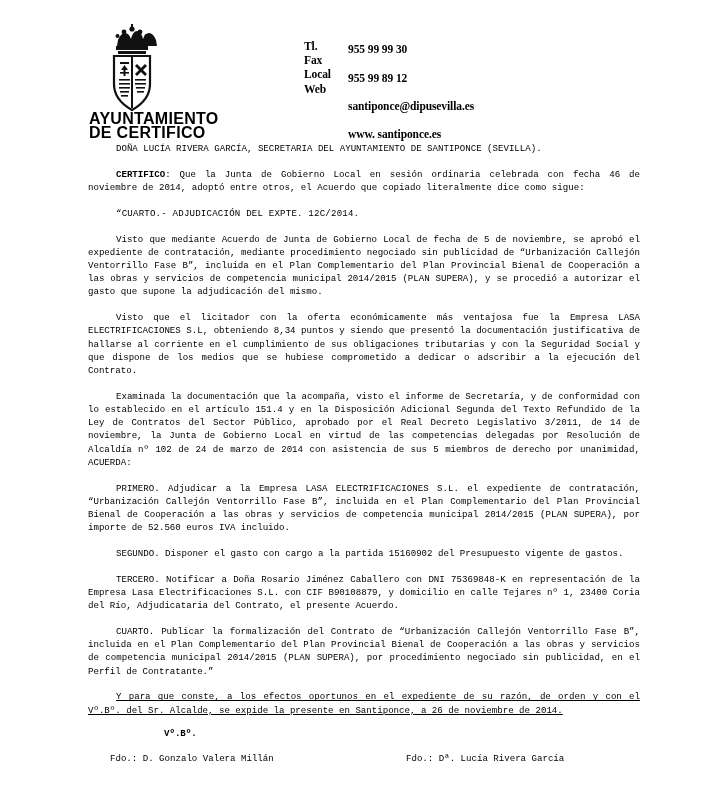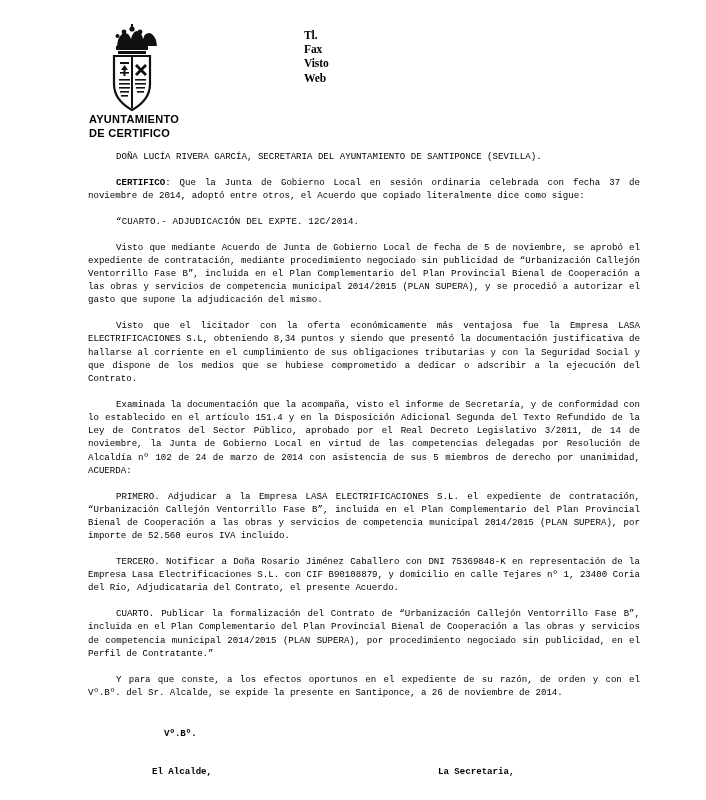--- a/index.html
+++ b/index.html
@@ -54,62 +54,63 @@
     color: #000;
     display: flex;
     gap: 0px;
   }
   .contact-address {
     width: 122px;
     white-space: pre-line;
   }
   .contact-labels {
     width: 44px;
+    margin-top: 11px;
   }
   .contact-values {
     white-space: pre-line;
   }
   .contact-labels div,
   .contact-values div {
     height: 14.2px;
     white-space: nowrap;
   }
   .contact-address div { height: 14.2px; white-space: nowrap; }
 
   
   .entity {
     position: absolute;
     left: 89px;
     top: 112px;
     font-family: "Liberation Sans", "DejaVu Sans", sans-serif;
     font-weight: bold;
-    font-size: 11px;
+    font-size: 16px;
     line-height: 14px;
     letter-spacing: 0.3px;
   }
   .entity div { white-space: nowrap; }
 
   
   .body-area {
     position: absolute;
     left: 88px;
-    top: 150px;
+    top: 142px;
     width: 552px;
     font-size: 9.1px;
     line-height: 13.2px;
   }
 
   p.para {
     margin: 0 0 12.6px 0;
     text-align: justify;
     text-justify: inter-word;
     text-indent: 28px;
     white-space: normal;
   }
-  p.para:last-child { margin-bottom: 0; }
+  p.para:last-child { margin-bottom: 0; text-decoration: underline; }
 
   .lead {
     font-weight: bold;
     font-family: Liberation Mono, monospace;
   }
 
   .title-line {
     margin: 0 0 12.6px 0;
     text-indent: 28px;
     font-weight: normal;
@@ -204,59 +205,66 @@
           <rect x="40" y="65" width="9" height="1.6"></rect>
           <rect x="41" y="69" width="7" height="1.6"></rect>
         </g>
       </svg>
     </div>
 
     <div class="contact-block">
       <div class="contact-labels">
         <div>Tl.</div>
         <div>Fax</div>
-        <div>Visto</div>
+        <div>Local</div>
         <div>Web</div>
+      </div>
+      <div class="contact-values">
+        <div>955 99 99 30</div>
+        <div>955 99 89 12</div>
+        <div>santiponce@dipusevilla.es</div>
+        <div>www. santiponce.es</div>
       </div>
     </div>
   </div>
 
   <div class="entity">
     <div>AYUNTAMIENTO</div>
     <div>DE CERTIFICO</div>
   </div>
 
   <div class="body-area">
 
     <p class="para">DOÑA LUCÍA RIVERA GARCÍA, SECRETARIA DEL AYUNTAMIENTO DE SANTIPONCE (SEVILLA).</p>
 
-    <p class="para"><span class="lead">CERTIFICO</span><span>: Que la Junta de Gobierno Local en sesión ordinaria celebrada con fecha 37 de noviembre de 2014, adoptó entre otros, el Acuerdo que copiado literalmente dice como sigue:</span></p>
+    <p class="para"><span class="lead">CERTIFICO</span><span>: Que la Junta de Gobierno Local en sesión ordinaria celebrada con fecha 46 de noviembre de 2014, adoptó entre otros, el Acuerdo que copiado literalmente dice como sigue:</span></p>
 
     <p class="title-line"><span>“</span><span class="u">CUARTO.- ADJUDICACIÓN DEL EXPTE. 12C/2014.</span></p>
 
     <p class="para">Visto que mediante Acuerdo de Junta de Gobierno Local de fecha  de 5 de noviembre, se aprobó el expediente de contratación, mediante procedimiento negociado sin publicidad de “Urbanización Callejón Ventorrillo Fase B”, incluida en el Plan Complementario del Plan Provincial Bienal de Cooperación a las obras y servicios de competencia municipal 2014/2015 (PLAN SUPERA), y se procedió a autorizar el gasto que supone la adjudicación del mismo.</p>
 
 
     <p class="para">Visto que el licitador con la oferta económicamente más ventajosa fue la Empresa LASA ELECTRIFICACIONES S.L, obteniendo 8,34 puntos y siendo que presentó la documentación justificativa de hallarse al corriente en el cumplimiento de sus obligaciones tributarias y con la Seguridad Social y que dispone de los medios que se hubiese comprometido a dedicar o adscribir a la ejecución del Contrato.</p>
 
     <p class="para">Examinada la documentación que  la acompaña, visto el informe de  Secretaría, y de conformidad con lo establecido en el artículo 151.4 y en la Disposición Adicional Segunda del Texto Refundido de la Ley de Contratos del Sector Público, aprobado por el Real Decreto Legislativo 3/2011, de 14 de noviembre, la Junta de Gobierno Local en virtud de las competencias delegadas por Resolución de Alcaldía nº 102 de 24 de marzo de 2014 con asistencia de sus 5 miembros de derecho por unanimidad, ACUERDA:</p>
 
     <p class="para">PRIMERO. Adjudicar a la Empresa LASA ELECTRIFICACIONES S.L. el expediente de contratación, “Urbanización Callejón Ventorrillo Fase B”, incluida en el Plan Complementario del Plan Provincial Bienal de Cooperación a las obras y servicios de competencia municipal 2014/2015 (PLAN SUPERA), por importe de 52.560 euros IVA incluido.</p>
 
+    <p class="para">SEGUNDO. Disponer el gasto con cargo a la partida 15160902 del Presupuesto vigente de gastos.</p>
 
     <p class="para">TERCERO. Notificar a Doña Rosario Jiménez Caballero con DNI 75369848-K en representación de la Empresa Lasa Electrificaciones S.L.  con  CIF B90108879, y domicilio en calle Tejares nº 1, 23400 Coria del Río, Adjudicataria del Contrato, el presente Acuerdo.</p>
 
     <p class="para">CUARTO. Publicar la formalización del Contrato de “Urbanización Callejón Ventorrillo Fase B”, incluida en el Plan  Complementario del Plan Provincial Bienal de Cooperación a las obras y servicios de competencia municipal 2014/2015 (PLAN SUPERA), por procedimiento negociado sin publicidad, en el Perfil de Contratante.”</p>
 
     <p class="para">Y para  que  conste, a  los efectos oportunos en el expediente de su razón, de orden y con el Vº.Bº. del Sr. Alcalde, se expide la presente en Santiponce, a 26 de noviembre de 2014.</p>
   </div>
 
   <div class="signatures">
     <div class="sig-row">
       <span class="sig-left-vb">Vº.Bº.</span>
     </div>
-    <div class="sig-row">
-      <span class="sig-left-title">El Alcalde,</span>
-      <span class="sig-right-title">La Secretaria,</span>
+    <div class="sig-fdo-row">
+      <span class="sig-left-fdo">Fdo.: D. Gonzalo Valera Millán</span>
+      <span class="sig-right-fdo">Fdo.: Dª. Lucía Rivera García</span>
     </div>
   </div>
 
 </div>
 
 </body></html>

